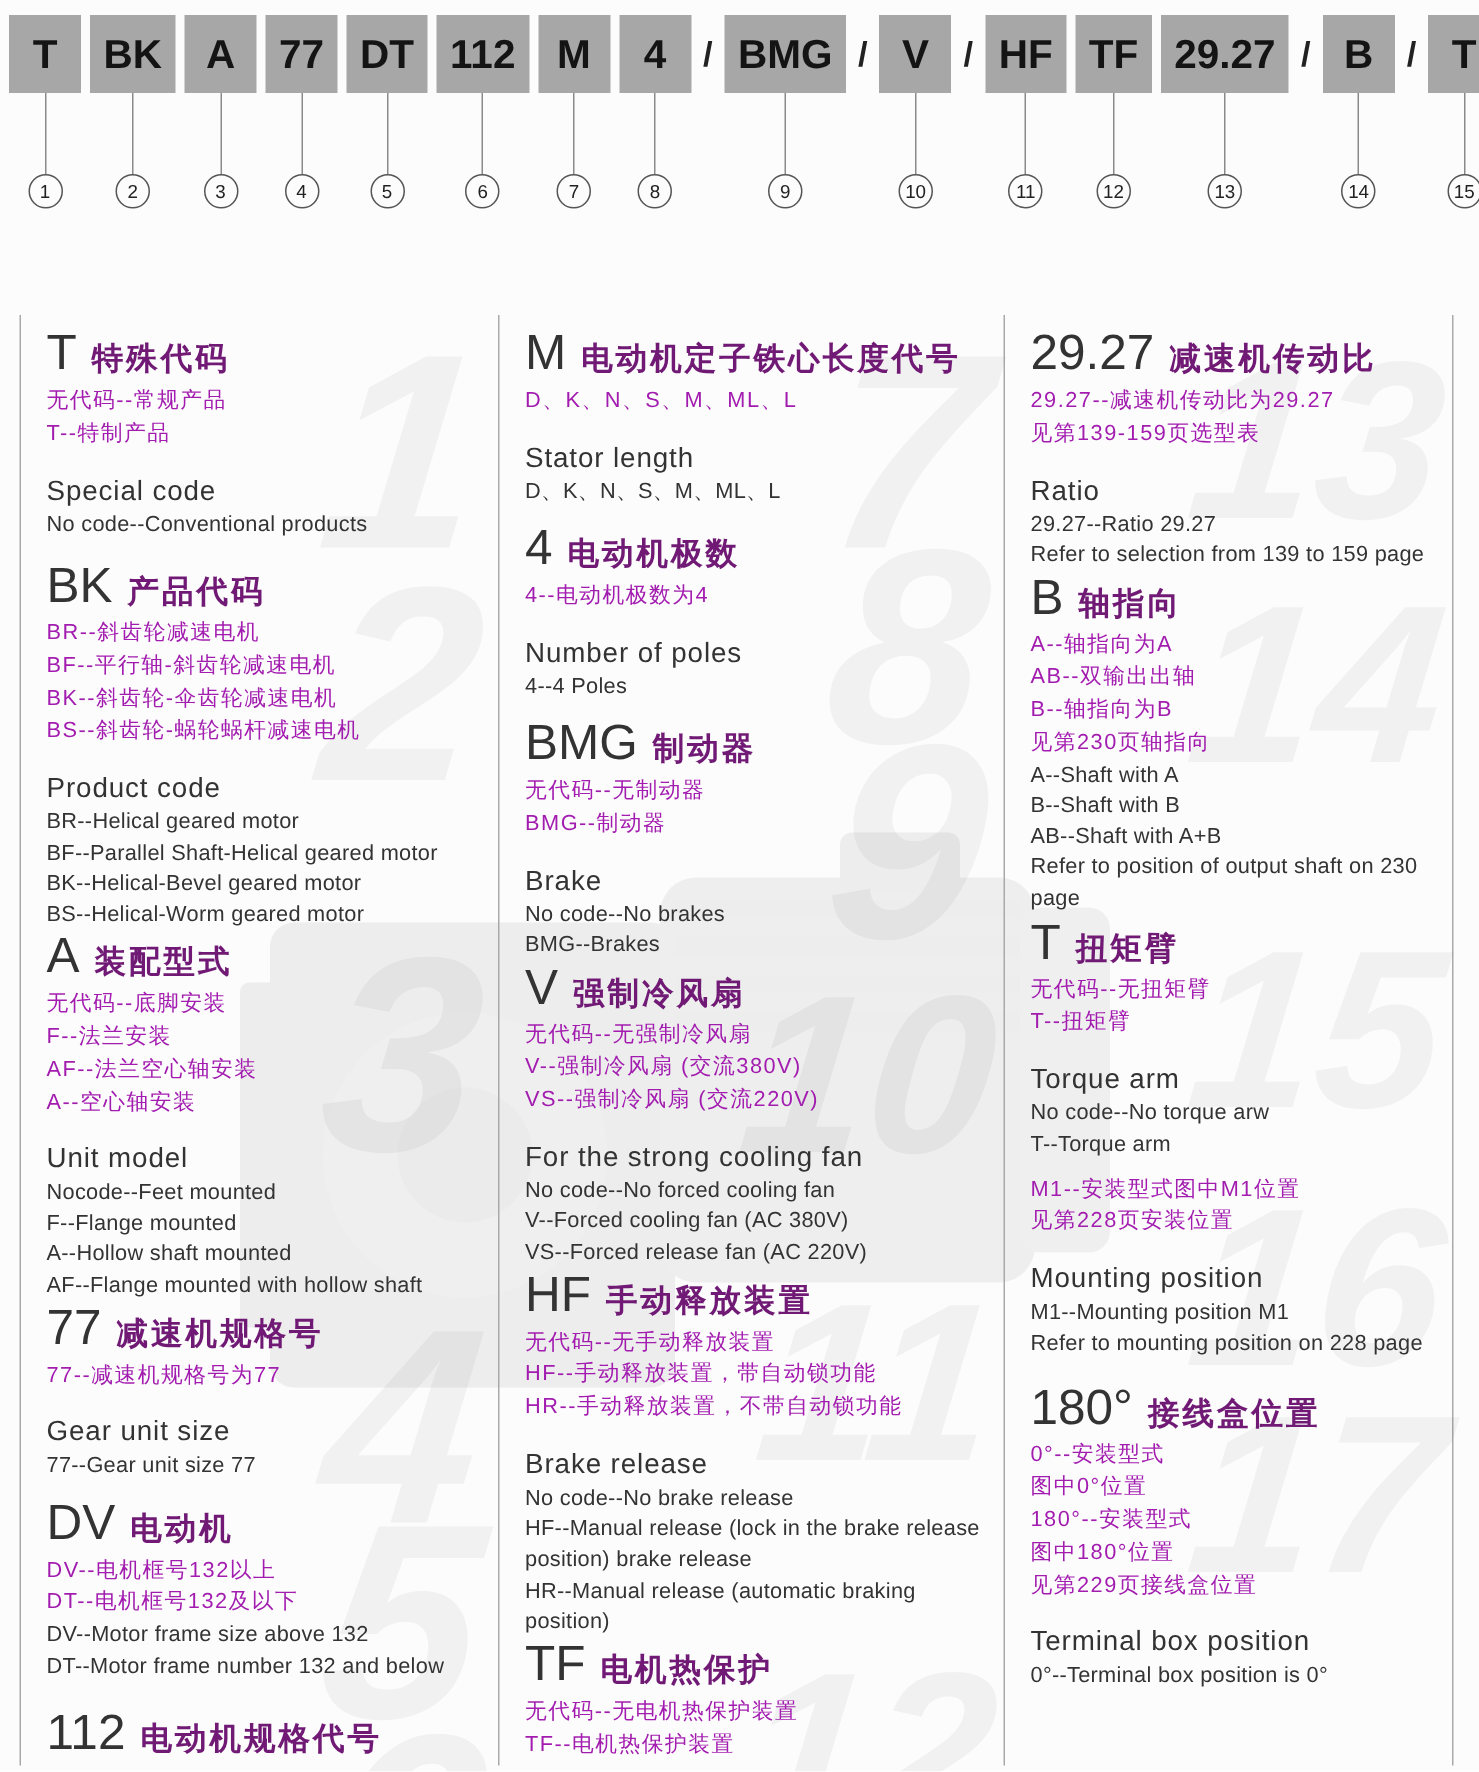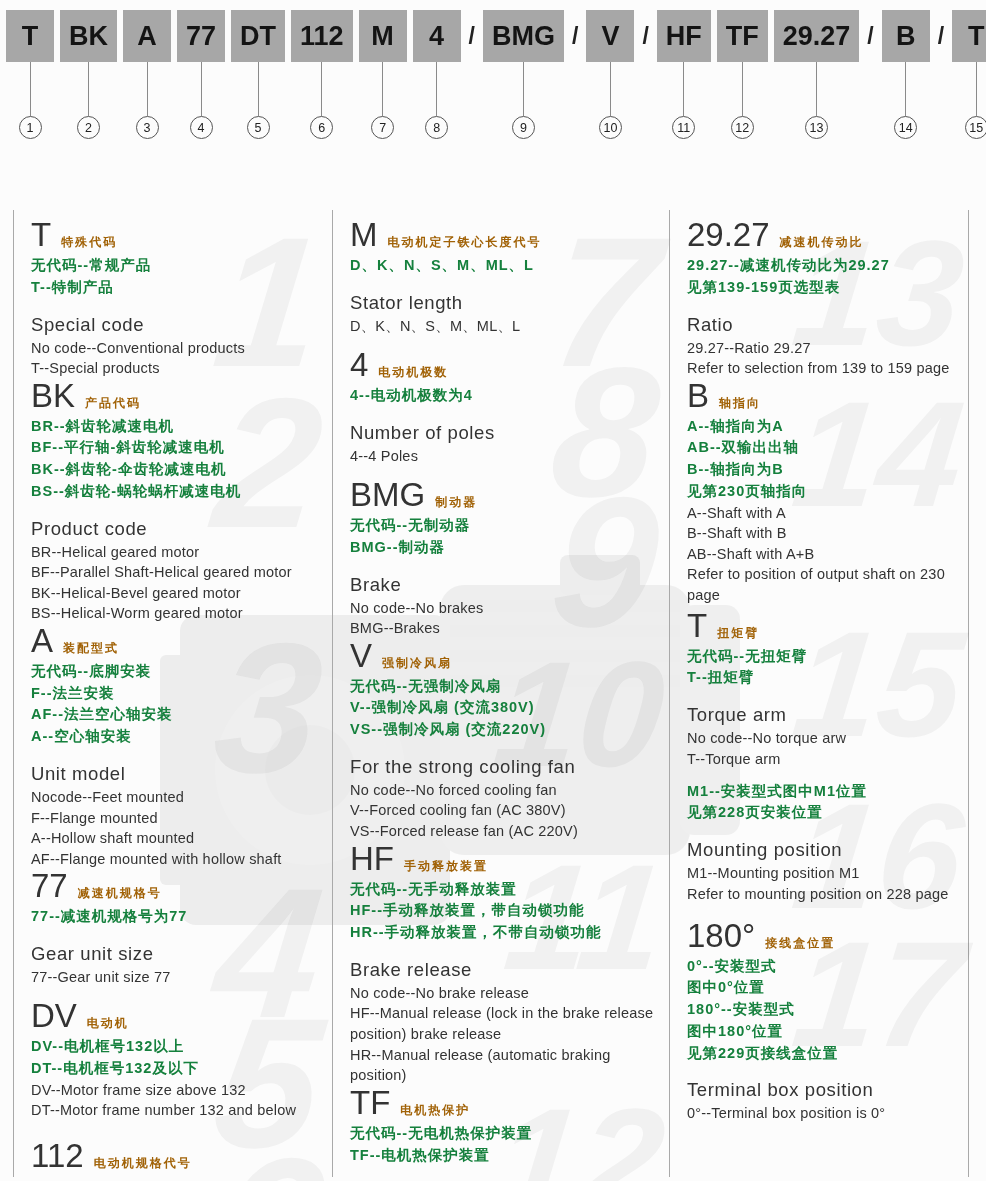--- a/index.html
+++ b/index.html
@@ -37,22 +37,22 @@
     position:absolute; top:210px; left:13px; right:17px; bottom:4px;
     display:grid; grid-template-columns:319px 337px 1fr;
   }
   .col { border-left:1px solid #a9a9a9; padding:8px 8px 0 17px; position:relative; }
   .col:last-child { border-right:1px solid #a9a9a9; }
 
   .sec { position:relative; }
   .sec > * { position:relative; z-index:1; }
   .sec-head { display:flex; align-items:baseline; gap:10px; margin-bottom:4px; }
   .code { font-size:33px; line-height:1; color:#333; }
-  .cn-title { font-size:12px; font-weight:bold; color:#a16207; letter-spacing:2px; }
-  .cn-line { font-size:14.5px; font-weight:700; line-height:1.5; color:#15803d; letter-spacing:1px; }
+  .cn-title { font-size:21px; font-weight:bold; color:#701a75; letter-spacing:2px; }
+  .cn-line { font-size:14.5px; font-weight:400; line-height:1.5; color:#a21caf; letter-spacing:1px; }
   .en-title { font-size:18.5px; margin-top:15px; margin-bottom:2px; color:#333; letter-spacing:0.6px; }
   .en-line { font-size:14.5px; line-height:1.42; color:#333; letter-spacing:0.2px; }
 
   .wm {
     position:absolute; right:4px; top:-8px; z-index:0 !important;
     font-size:185px; font-style:italic; font-weight:bold; line-height:1;
     color:rgba(50,50,50,0.055); transform:skewX(-6deg);
     pointer-events:none; user-select:none; white-space:nowrap;
   }
   .wm.two { font-size:150px; right:-2px; top:0; }
@@ -173,21 +173,20 @@
         <section class="sec" style="min-height: 155px;">
           <div class="wm">1</div>
           <div class="sec-head">
             <span class="code">T</span>
             <span class="cn-title">特殊代码</span>
           </div>
           <div class="cn-line">无代码--常规产品</div>
           <div class="cn-line">T--特制产品</div>
           <div class="en-title">Special code</div>
           <div class="en-line">No code--Conventional products</div>
-          <div class="en-line">T--Special products</div>
         </section>
         <section class="sec" style="min-height: 220px;">
           <div class="wm">2</div>
           <div class="sec-head">
             <span class="code">BK</span>
             <span class="cn-title">产品代码</span>
           </div>
           <div class="cn-line">BR--斜齿轮减速电机</div>
           <div class="cn-line">BF--平行轴-斜齿轮减速电机</div>
           <div class="cn-line">BK--斜齿轮-伞齿轮减速电机</div>

